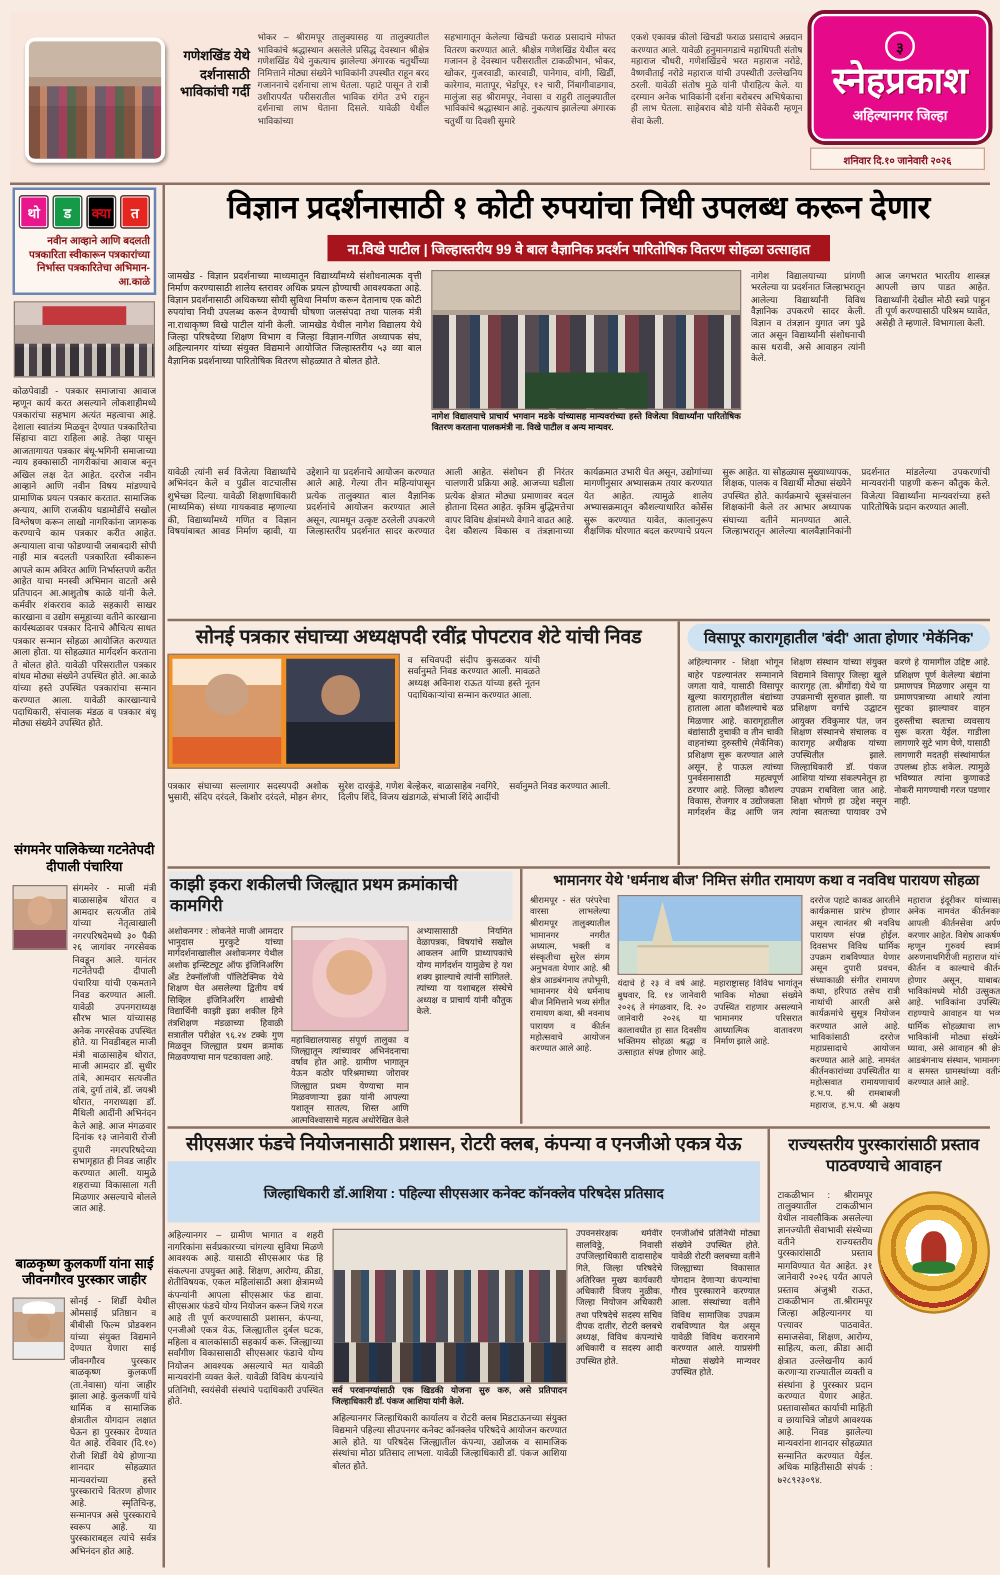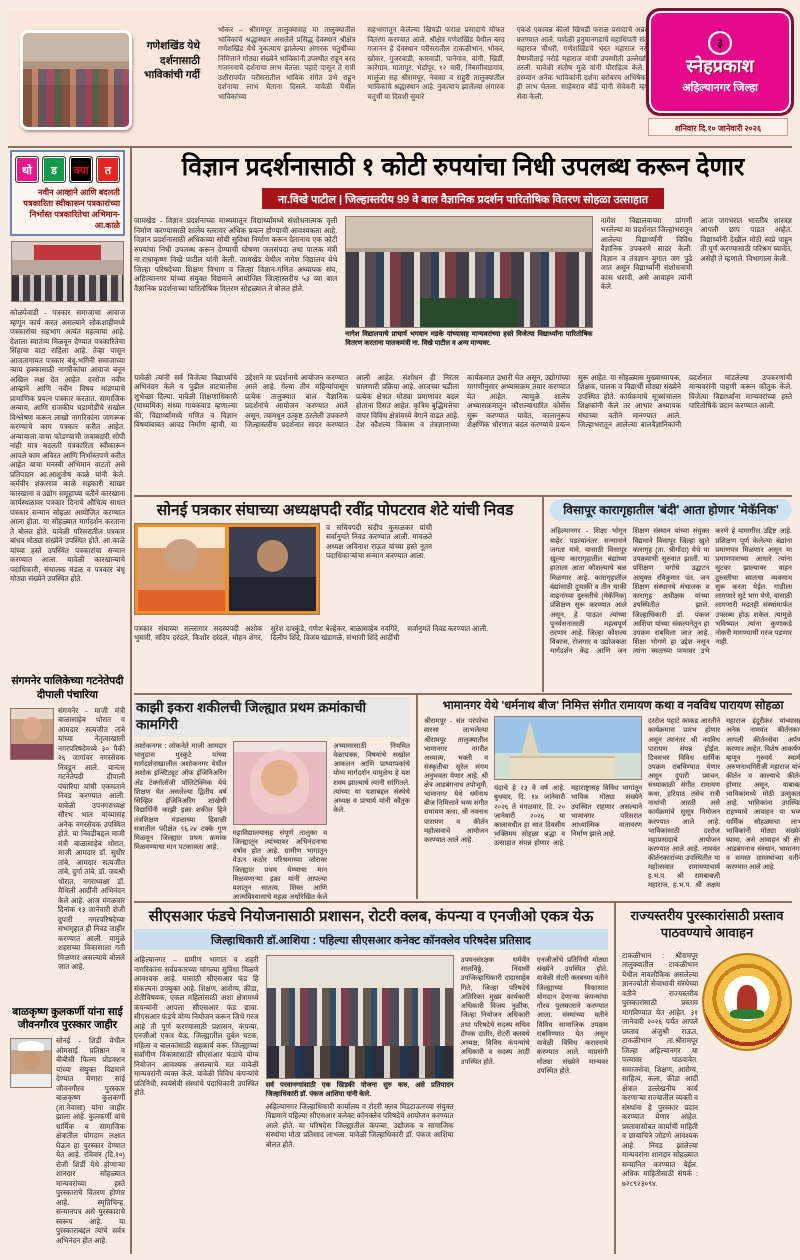--- a/index.html
+++ b/index.html
@@ -10,27 +10,27 @@
   .photo{border:1px solid #8d7a70;box-sizing:border-box;}
 
   
   .top-strip{left:8px;top:10px;width:784px;height:136px;background:#f9e7de;border-bottom:2px solid #8b6f63;}
   .crowd-photo{left:12px;top:20px;width:112px;height:100px;border-radius:8px;border:3px solid #fff;
       box-shadow:1px 2px 3px rgba(0,0,0,.35);
       background:linear-gradient(180deg,#c9b6a4 0 30%,#b39681 30% 55%,#8e6a52 55% 100%);position:absolute;overflow:hidden;}
   .crowd-photo:before{content:"";position:absolute;left:0;bottom:0;width:100%;height:62%;
       background:repeating-linear-gradient(90deg,#7c4a3a 0 9px,#c77f5e 9px 15px,#5a4a63 15px 24px,#a5325a 24px 31px,#3f5a3f 31px 38px);opacity:.75;}
   .crowd-caption{left:130px;top:28px;width:62px;font-size:10.5px;font-weight:bold;line-height:1.4;text-align:right;color:#111;}
-  .strip-cols{left:210px;top:16px;width:436px;height:116px;display:flex;gap:12px;}
+  .strip-cols{left:198px;top:16px;width:436px;height:116px;display:flex;gap:12px;}
   .strip-col{flex:1;font-size:7.1px;line-height:1.35;text-align:justify;color:#333;overflow:hidden;}
   .masthead{left:646px;top:8px;width:142px;height:102px;background:#e60a8b;border:3px solid #7d1230;border-radius:14px;
       box-shadow:inset 0 0 0 2px #fff;display:flex;flex-direction:column;align-items:center;justify-content:center;gap:1px;position:absolute;}
   .mh-circle{width:20px;height:20px;border:2px solid #fff;border-radius:50%;display:flex;align-items:center;justify-content:center;
       color:#1a0710;font-weight:bold;font-size:12px;margin-bottom:1px;}
-  .mh-title{color:#fff;font-weight:bold;font-size:18px;line-height:1;text-shadow:1px 1px 0 #7d1230;}
+  .mh-title{color:#fff;font-weight:bold;font-size:29px;line-height:1;text-shadow:1px 1px 0 #7d1230;}
   .mh-sub{color:#fff;font-weight:bold;font-size:11px;margin-top:3px;}
   .mh-date{left:648px;top:118px;width:138px;height:16px;background:#fdf2ea;border:1px solid #c9a191;
       color:#8a1020;font-weight:bold;font-size:8px;display:flex;align-items:center;justify-content:center;}
 
   
   .left-rail{left:8px;top:148px;width:124px;height:1106px;border-right:2px solid #8b6f63;box-sizing:border-box;
       padding:2px 5px 0 2px;display:flex;flex-direction:column;}
   .thod-box{border:2px solid #6b86b5;background:#fdf6f0;padding:4px 3px 3px;}
   .letters{display:flex;gap:3px;justify-content:center;}
   .lb{width:25px;height:25px;border:1px solid #444;border-radius:3px;display:flex;align-items:center;justify-content:center;
@@ -109,21 +109,21 @@
   .temple-photo:before{content:"";position:absolute;left:14%;top:6%;width:20%;height:70%;background:#e2d6ba;
       clip-path:polygon(50% 0,88% 100%,12% 100%);}
   .temple-photo:after{content:"";position:absolute;left:10%;bottom:0;width:72%;height:34%;background:#e8ddc4;border-top:2px solid #cdbf9e;}
   .bh-under{height:104px;margin-top:3px;font-size:6.9px;column-count:2;column-gap:6px;overflow:hidden;text-align:justify;line-height:1.32;color:#222;}
   .bh-c3{width:72px;height:172px;font-size:6.9px;}
   .bh-c4{width:76px;height:172px;font-size:6.9px;}
 
   .band4{left:134px;top:901px;width:658px;height:353px;}
   .csr{width:482px;border-right:2px solid #8b6f63;padding:2px 6px 0 0;box-sizing:border-box;}
   .csr-h{font-size:15px;font-weight:bold;text-align:center;line-height:1.2;margin:2px 0 4px;}
-  .csr-sub{background:#c9def1;font-size:11px;font-weight:bold;text-align:center;padding:3px 2px;}
+  .csr-sub{background:#c9def1;font-size:11px;font-weight:bold;text-align:center;padding:17px 2px;}
   .csr-row{display:flex;gap:7px;margin-top:5px;}
   .csr-c1{width:126px;height:276px;}
   .csr-mid{width:190px;}
   .conclave-photo{height:124px;background:linear-gradient(180deg,#e8e2d8 0 26%,#cfc6ba 26% 100%);position:relative;overflow:hidden;}
   .conclave-photo:before{content:"";position:absolute;bottom:26%;left:0;width:100%;height:48%;
       background:repeating-linear-gradient(90deg,#3b3f4d 0 9px,#ece7df 9px 14px,#5a4a42 14px 22px,#24415f 22px 28px,#e0d9cc 28px 33px,#703040 33px 41px);opacity:.9;}
   .conclave-photo:after{content:"";position:absolute;bottom:0;left:0;width:100%;height:26%;
       background:repeating-linear-gradient(90deg,#2d2f3a 0 12px,#d8d2c6 12px 18px,#4d3f3a 18px 28px,#1f3550 28px 35px);}
   .csr-cap{font-size:6.8px;font-weight:bold;line-height:1.3;text-align:justify;margin-top:2px;}
   .csr-midtxt{height:108px;margin-top:3px;}
@@ -248,21 +248,21 @@
 
   <div class="abs band band4">
     <div class="csr">
       <div class="csr-h">सीएसआर फंडचे नियोजनासाठी प्रशासन, रोटरी क्लब, कंपन्या व एनजीओ एकत्र येऊ</div>
       <div class="csr-sub">जिल्हाधिकारी डॉ.आशिया : पहिल्या सीएसआर कनेक्ट कॉनक्लेव परिषदेस प्रतिसाद</div>
       <div class="csr-row">
         <div class="csr-c1 jtxt">अहिल्यानगर – ग्रामीण भागात व शहरी नागरिकांना सर्वप्रकारच्या चांगल्या सुविधा मिळणे आवश्यक आहे. यासाठी सीएसआर फंड हि संकल्पना उपयुक्त आहे. शिक्षण, आरोग्य, क्रीडा, शेतीविषयक, एकल महिलांसाठी अशा क्षेत्रामध्ये कंपन्यांनी आपला सीएसआर फंड द्यावा. सीएसआर फंडचे योग्य नियोजन करून जिथे गरज आहे ती पूर्ण करण्यासाठी प्रशासन, कंपन्या, एनजीओ एकत्र येऊ, जिल्ह्यातील दुर्बल घटक, महिला व बालकांसाठी सहकार्य करू. जिल्ह्याच्या सर्वांगीण विकासासाठी सीएसआर फंडाचे योग्य नियोजन आवश्यक असल्याचे मत यावेळी मान्यवरांनी व्यक्त केले. यावेळी विविध कंपन्यांचे प्रतिनिधी, स्वयंसेवी संस्थांचे पदाधिकारी उपस्थित होते.</div>
         <div class="csr-mid">
           <div class="conclave-photo photo"></div>
           <div class="csr-cap">सर्व परवानग्यांसाठी एक खिडकी योजना सुरु करु, असे प्रतिपादन जिल्हाधिकारी डॉ. पंकज आशिया यांनी केले.</div>
-          <div class="csr-midtxt jtxt">अहिल्यानगर जिल्हाधिकारी कार्यालय व रोटरी क्लब मिडटाऊनच्या संयुक्त विद्यमाने पहिल्या सीएसआर कनेक्ट कॉनक्लेव परिषदेचे आयोजन करण्यात आले होते. या परिषदेस जिल्ह्यातील कंपन्या, उद्योजक व सामाजिक संस्थांचा मोठा प्रतिसाद लाभला. यावेळी जिल्हाधिकारी डॉ. पंकज आशिया बोलत होते.</div>
+          <div class="csr-midtxt jtxt">अहिल्यानगर जिल्हाधिकारी कार्यालय व रोटरी क्लब मिडटाऊनच्या संयुक्त विद्यमाने पहिल्या सीउपनगर कनेक्ट कॉनक्लेव परिषदेचे आयोजन करण्यात आले होते. या परिषदेस जिल्ह्यातील कंपन्या, उद्योजक व सामाजिक संस्थांचा मोठा प्रतिसाद लाभला. यावेळी जिल्हाधिकारी डॉ. पंकज आशिया बोलत होते.</div>
         </div>
         <div class="csr-c2 jtxt">उपवनसंरक्षक धर्मवीर सालविठ्ठे, निवासी उपजिल्हाधिकारी दादासाहेब गिते, जिल्हा परिषदेचे अतिरिक्त मुख्य कार्यकारी अधिकारी विजय नुळीक, जिल्हा नियोजन अधिकारी तथा परिषदेचे सदस्य सचिव दीपक दातीर, रोटरी क्लबचे अध्यक्ष, विविध कंपन्यांचे अधिकारी व सदस्य आदी उपस्थित होते.</div>
         <div class="csr-c3 jtxt">एनजीओंचे प्रतिनिधी मोठ्या संख्येने उपस्थित होते. यावेळी रोटरी क्लबच्या वतीने जिल्ह्याच्या विकासात योगदान देणाऱ्या कंपन्यांचा गौरव पुरस्काराने करण्यात आला. संस्थांच्या वतीने विविध सामाजिक उपक्रम राबविण्यात येत असून यावेळी विविध करारनामे करण्यात आले. याप्रसंगी मोठ्या संख्येने मान्यवर उपस्थित होते.</div>
       </div>
     </div>
     <div class="rajya">
       <div class="rajya-h">राज्यस्तरीय पुरस्कारांसाठी प्रस्ताव पाठवण्याचे आवाहन</div>
       <div class="rajya-body">
         <div class="emblem"></div>
         <div class="jtxt" style="height:300px;">टाकळीभान : श्रीरामपूर तालुक्यातील टाकळीभान येथील नावलौकिक असलेल्या ज्ञानज्योती सेवाभावी संस्थेच्या वतीने राज्यस्तरीय पुरस्कारांसाठी प्रस्ताव मागविण्यात येत आहेत. ३१ जानेवारी २०२६ पर्यंत आपले प्रस्ताव अंजुश्री राऊत, टाकळीभान ता.श्रीरामपूर जिल्हा अहिल्यानगर या पत्त्यावर पाठवावेत. समाजसेवा, शिक्षण, आरोग्य, साहित्य, कला, क्रीडा आदी क्षेत्रात उल्लेखनीय कार्य करणाऱ्या राज्यातील व्यक्ती व संस्थांना हे पुरस्कार प्रदान करण्यात येणार आहेत. प्रस्तावासोबत कार्याची माहिती व छायाचित्रे जोडणे आवश्यक आहे. निवड झालेल्या मान्यवरांना शानदार सोहळ्यात सन्मानित करण्यात येईल. अधिक माहितीसाठी संपर्क : ७२८९२३०९४.</div>

